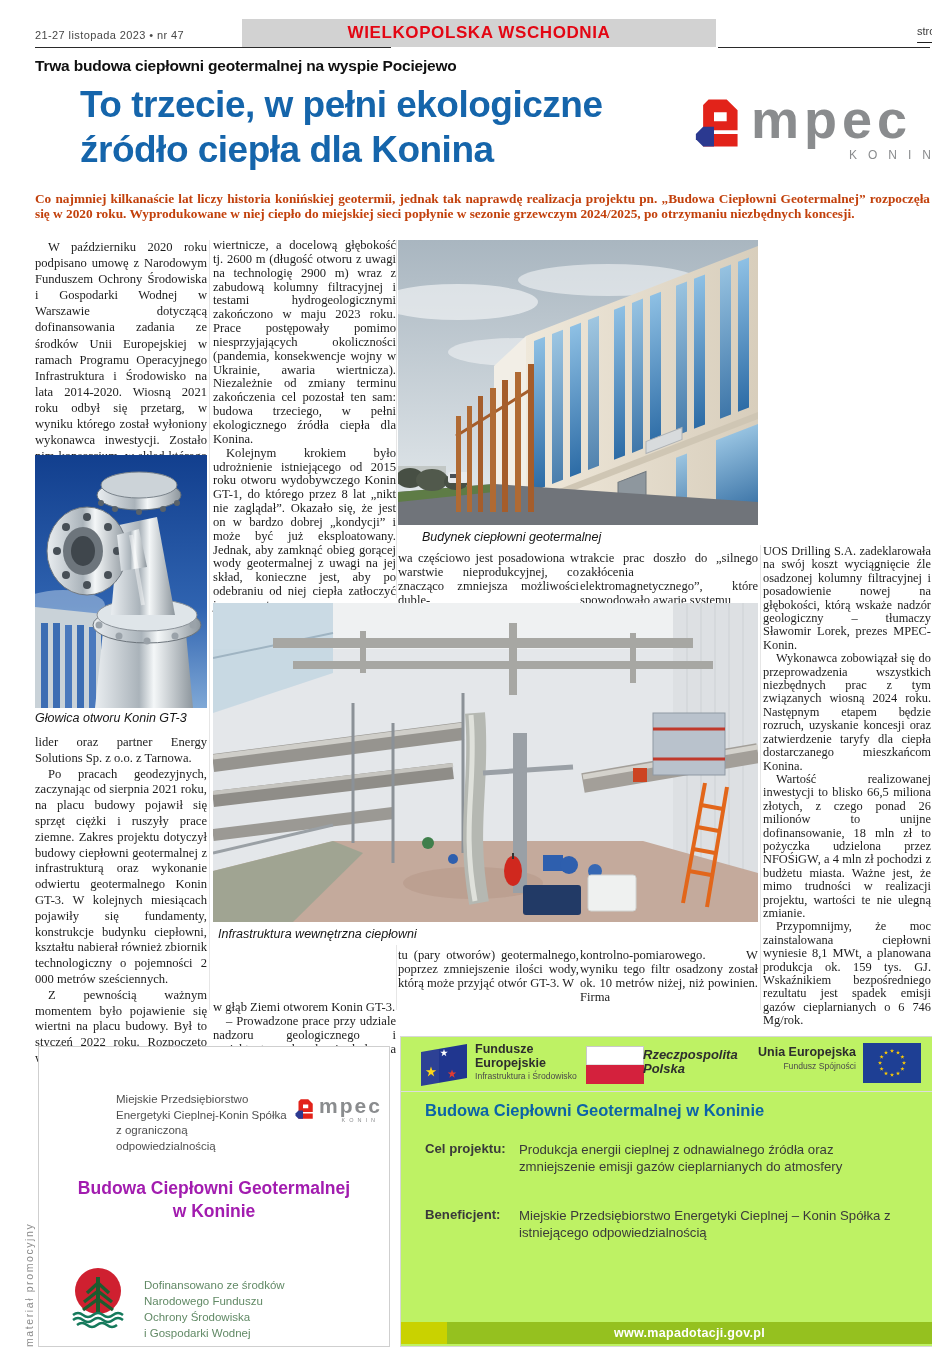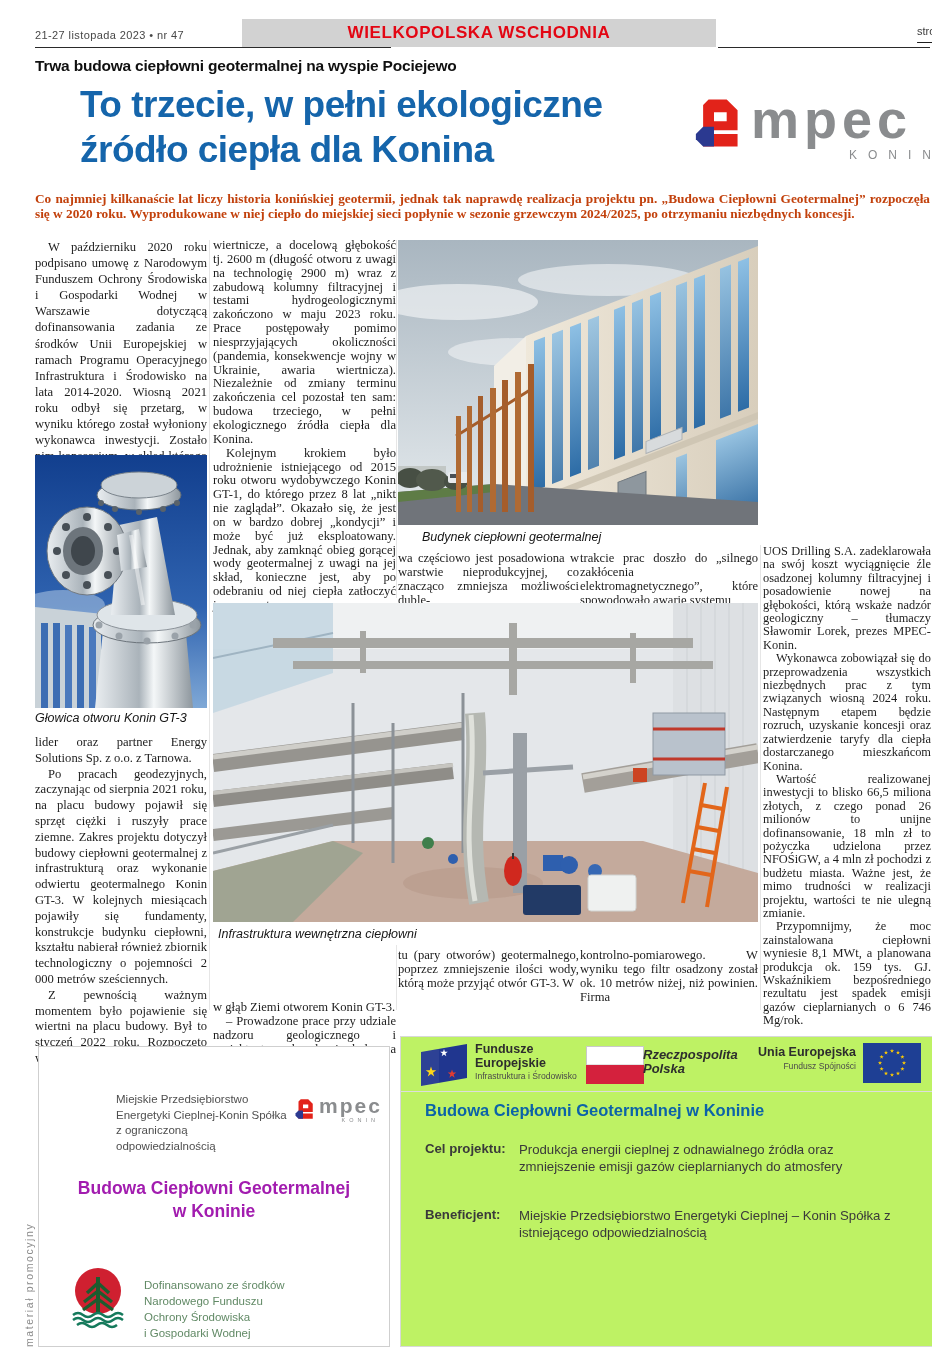--- a/index.html
+++ b/index.html
@@ -443,15 +443,19 @@
     </div>
 
     <div class="eu-heading">Budowa Ciepłowni Geotermalnej w Koninie</div>
 
     <div class="eu-label row-goal">Cel projektu:</div>
     <div class="eu-text row-goal">Produkcja energii cieplnej z odnawialnego źródła oraz zmniejszenie emisji gazów cieplarnianych do atmosfery</div>
 
     <div class="eu-label row-ben">Beneficjent:</div>
     <div class="eu-text row-ben">Miejskie Przedsiębiorstwo Energetyki Cieplnej – Konin Spółka z istniejącego odpowiedzialnością</div>
 
+    <div class="eu-bar">
+      <div class="seg1"></div>
+      <div class="seg2">www.mapadotacji.gov.pl</div>
+    </div>
   </div>
 
 </div>
 
 </body></html>

